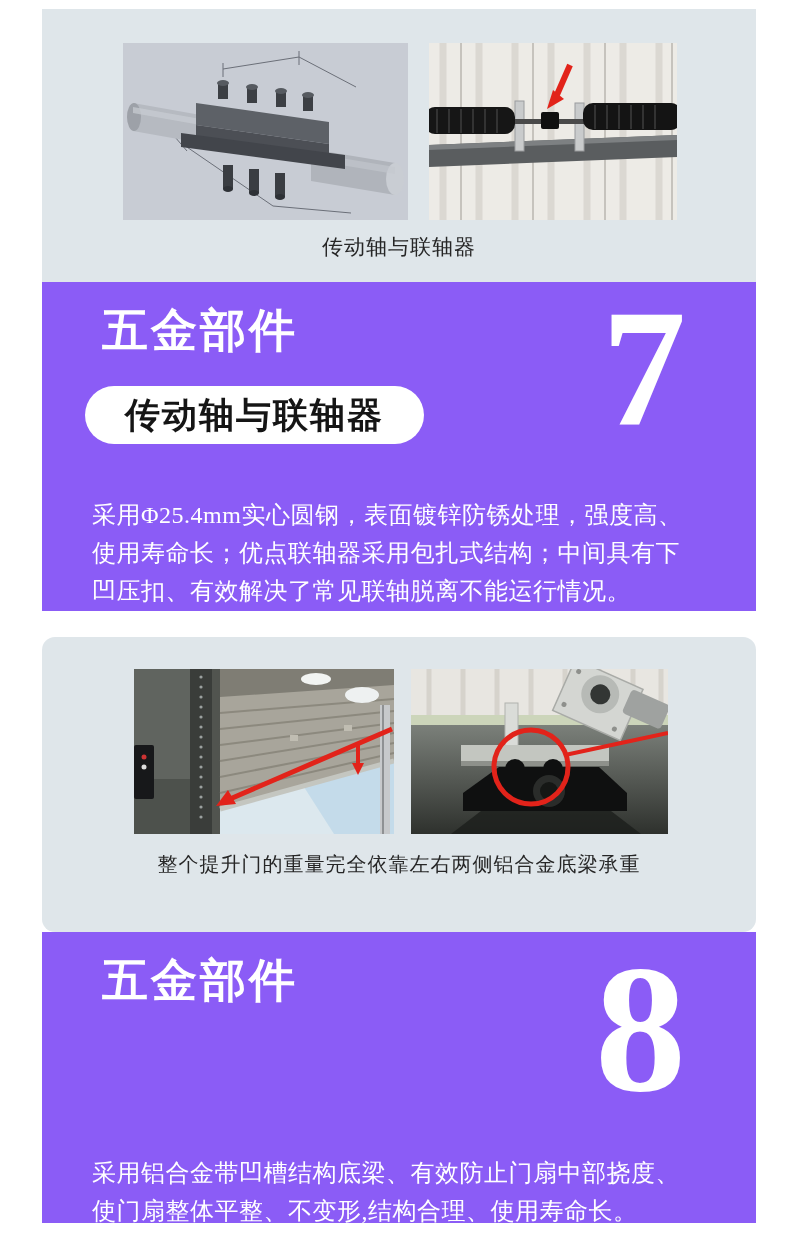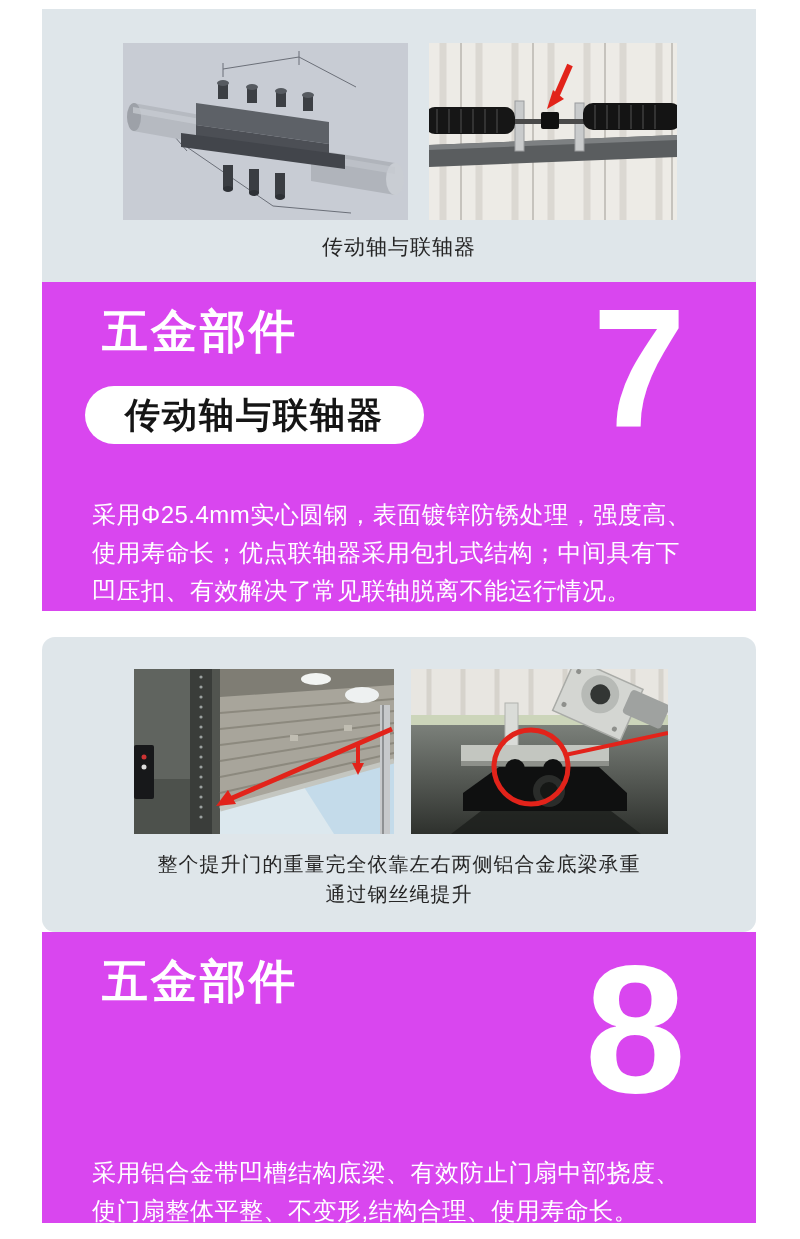--- a/index.html
+++ b/index.html
@@ -1,21 +1,21 @@
 <!DOCTYPE html>
 <html><head>
 <meta charset="utf-8">
 <style>
   html,body { margin:0; padding:0; background:#ffffff; }
   body { font-family:"Liberation Sans","DejaVu Sans",sans-serif; }
   .page { position:relative; width:800px; height:1239px; background:#ffffff; overflow:hidden; margin:0 auto; }
 
   .sec { position:absolute; left:42px; width:714px; }
   .sec-gray { background:#dfe6ea; }
-  .sec-red  { background:#d946ef; }
+  .sec-red  { background:#8b5cf6;font-family:Liberation Serif, serif; }
 
   #secA { top:9px;   height:273px; }
   #secB { top:282px; height:329px; }
   #secC { top:637px; height:295px;border-radius:13px; }
   #secD { top:932px; height:291px; }
 
   .fig { position:absolute; display:block; }
   .fig svg { display:block; }
 
   .caption { position:absolute; left:0; width:100%; text-align:center; color:#262626; letter-spacing:1px; }
@@ -262,21 +262,20 @@
 
         <g>
           <circle cx="120" cy="98" r="37" fill="none" stroke="#e2231a" stroke-width="5"></circle>
           <line x1="154" y1="86" x2="257" y2="64" stroke="#e2231a" stroke-width="4"></line>
         </g>
       </svg>
     </span>
 
     <div class="caption" id="capC">
       <div>整个提升门的重量完全依靠左右两侧铝合金底梁承重</div>
-      <div>通过钢丝绳提升</div>
     </div>
   </section>
 
   <section class="sec sec-red" id="secD">
     <div class="red-title">五金部件</div>
     <div class="big-num" id="num8">8</div>
     <p class="red-desc" id="descD">采用铝合金带凹槽结构底梁、有效防止门扇中部挠度、使门扇整体平整、不变形,结构合理、使用寿命长。</p>
   </section>
 
 </div>

